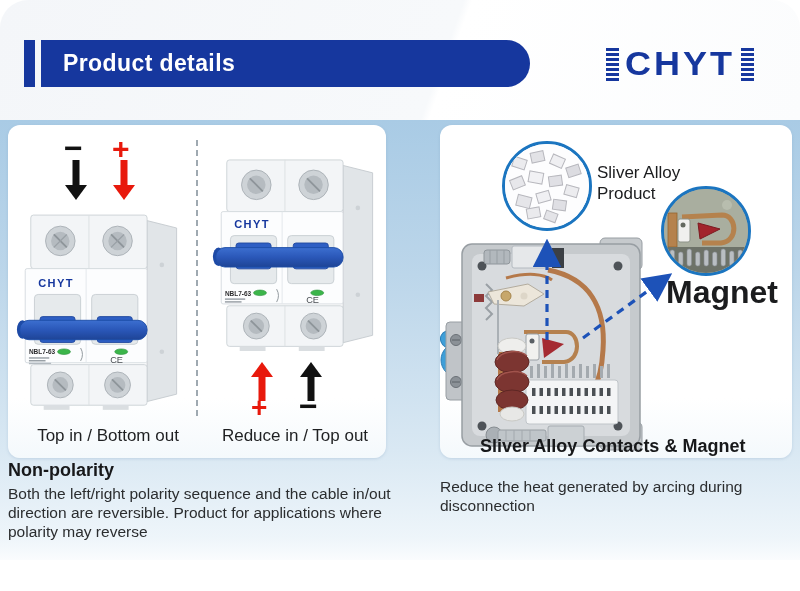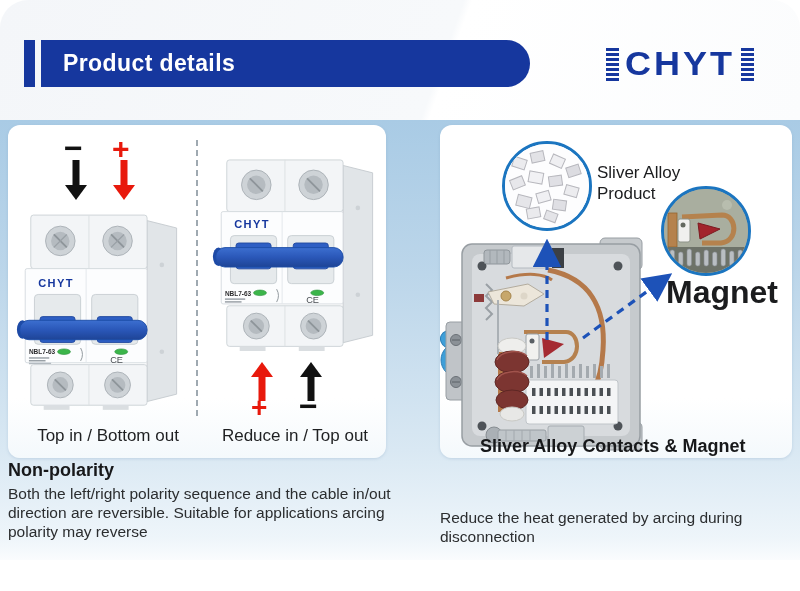--- a/index.html
+++ b/index.html
@@ -357,18 +357,18 @@
     <path d="M143,213 L227,152" stroke="#1d52b8" stroke-width="3.2" stroke-dasharray="8 6" fill="none" marker-end="url(#ah)"></path>
   </svg>
 
   <div class="callout-label" style="left:597px;top:162px;">
     <div>Sliver Alloy</div>
     <div>Product</div>
   </div>
   <div class="magnet-label" style="left:666px;top:274px;">Magnet</div>
 
   <div class="sec-heading" style="left:8px;top:460px;">Non-polarity</div>
-  <div class="sec-body" style="left:8px;top:484px;width:388px;">Both the left/right polarity sequence and the cable in/out direction are reversible. Suitable for applications arcing polarity may reverse</div>
+  <div class="sec-body" style="left:8px;top:484px;width:388px;">Both the left/right polarity sequence and the cable in/out direction are reversible. Product for applications where polarity may reverse</div>
 
   <div class="sec-heading" style="left:440px;top:436px;margin-left:40px;">Sliver Alloy Contacts &amp; Magnet</div>
-  <div class="sec-body" style="left:440px;top:508px;width:320px;">Reduce the heat generated by arcing during disconnection</div>
+  <div class="sec-body" style="left:440px;top:477px;width:320px;">Reduce the heat generated by arcing during disconnection</div>
 
 </div>
 
 </body></html>

